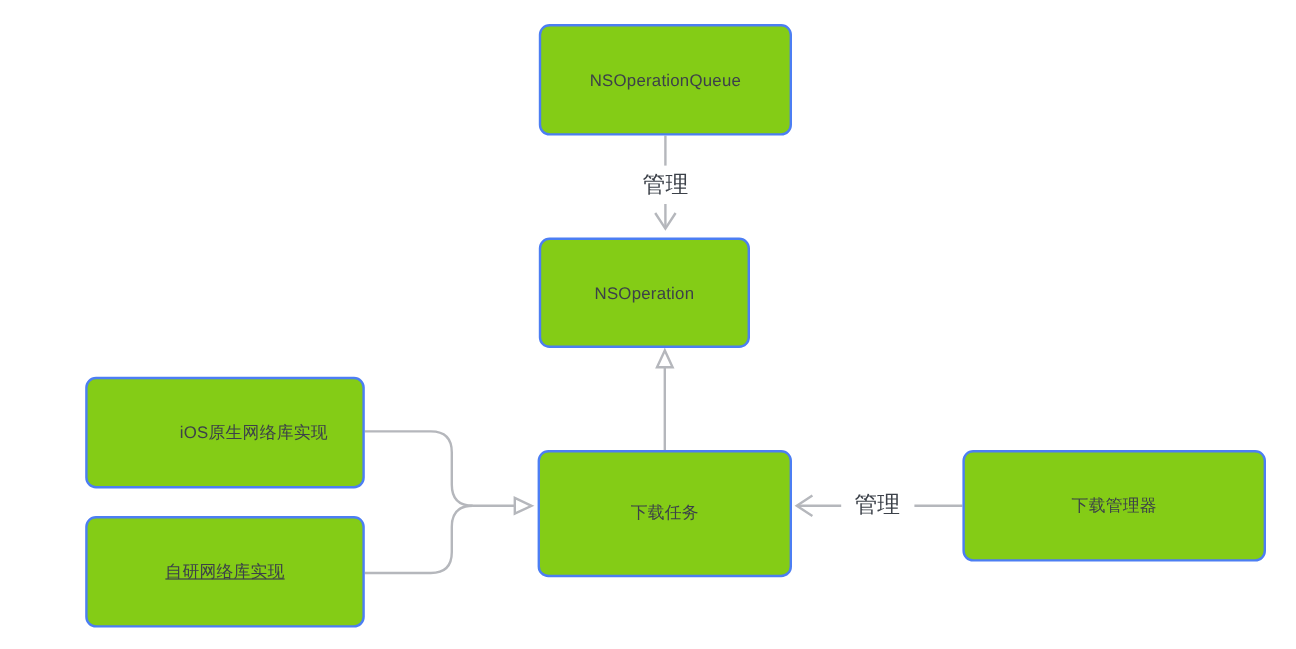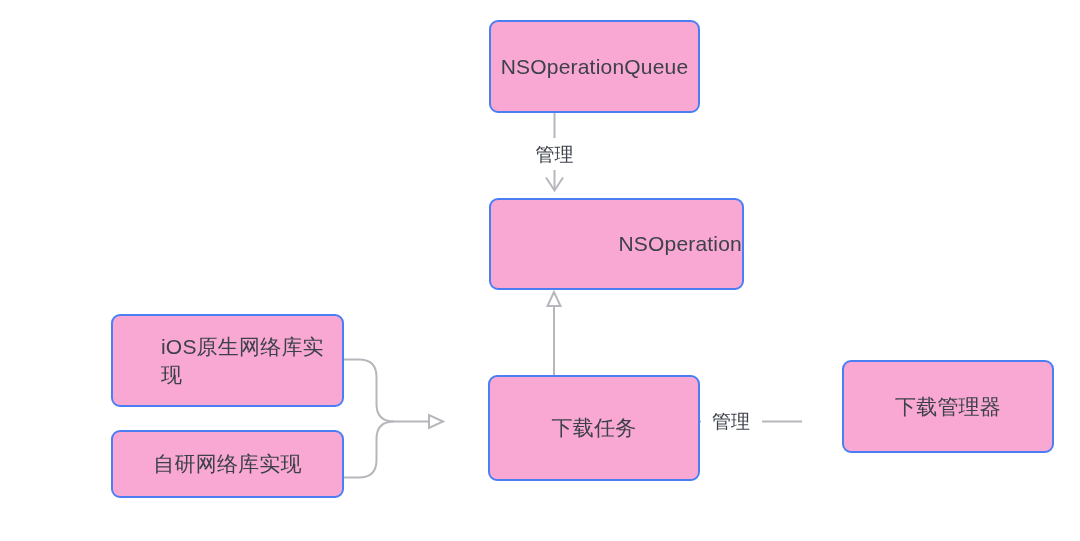--- a/index.html
+++ b/index.html
@@ -12,37 +12,36 @@
     overflow: hidden;
   }
   .connectors {
     position: absolute;
     left: 0; top: 0;
     width: 1080px; height: 541px;
   }
   .node {
     position: absolute;
     box-sizing: border-box;
-    background: #f9a8d4;
+    background: #84cc16;
     border: 2px solid #4c7ef3;
     border-radius: 9px;
     display: flex;
     align-items: center;
     justify-content: center;
     color: #3c4149;
-    font-size: 21px;
+    font-size: 14px;
     letter-spacing: 0.2px;
-    margin-left: 40px;
   }
   .node-nsoperationqueue { left: 449px; top: 20px;  width: 211px; height: 93px; }
-  .node-nsoperation      { left: 449px; top: 198px; width: 255px; height: 92px; justify-content: flex-end; }
+  .node-nsoperation      { left: 449px; top: 198px; width: 176px; height: 92px; }
   .node-ios-native-lib   { left: 71px;  top: 314px; width: 233px; height: 93px; padding-left: 48px; }
-  .node-self-dev-lib     { left: 71px;  top: 430px; width: 233px; height: 68px; }
+  .node-self-dev-lib     { left: 71px;  top: 430px; width: 233px; height: 93px; text-decoration: underline; }
   .node-download-task    { left: 448px; top: 375px; width: 212px; height: 106px; }
-  .node-download-manager { left: 802px; top: 360px; width: 212px; height: 93px; }
+  .node-download-manager { left: 802px; top: 375px; width: 253px; height: 93px; }
   .edge-label {
     position: absolute;
     color: #3c4149;
     font-size: 19px;
     line-height: 17px;
     text-align: center;
     background: #ffffff;
   }
   .edge-label-top   { left: 514px; top: 146px; width: 81px; }
   .edge-label-right { left: 701px; top: 413px; width: 60px; }

